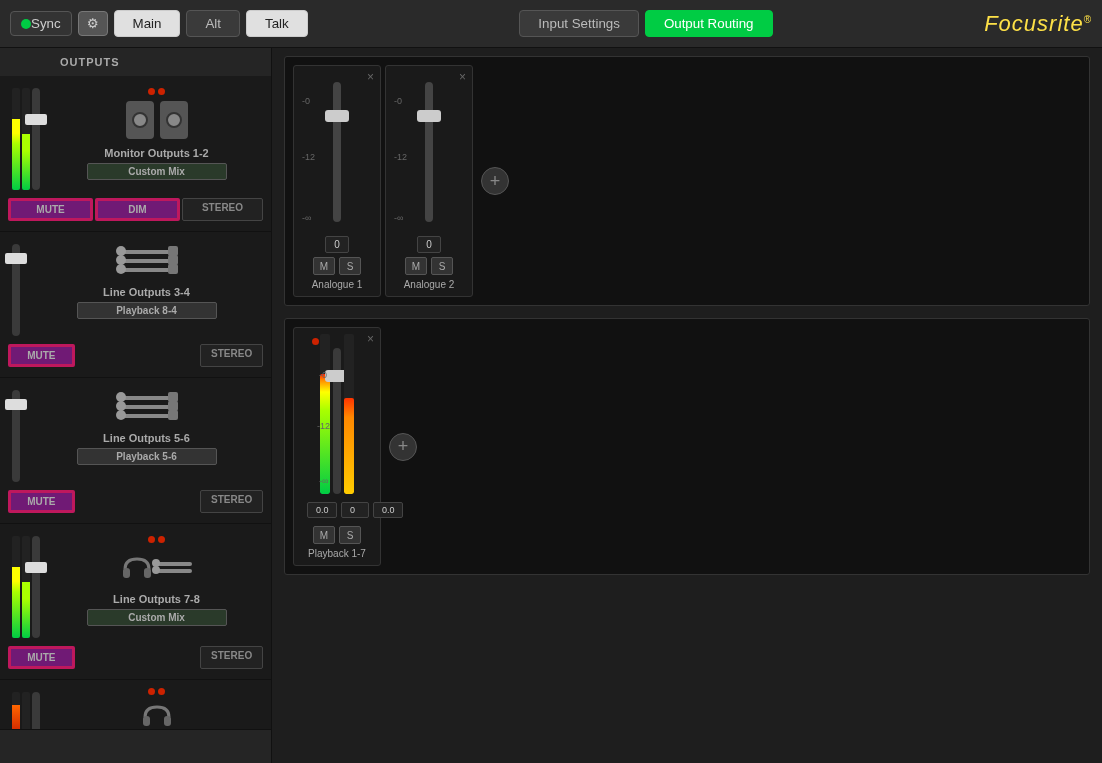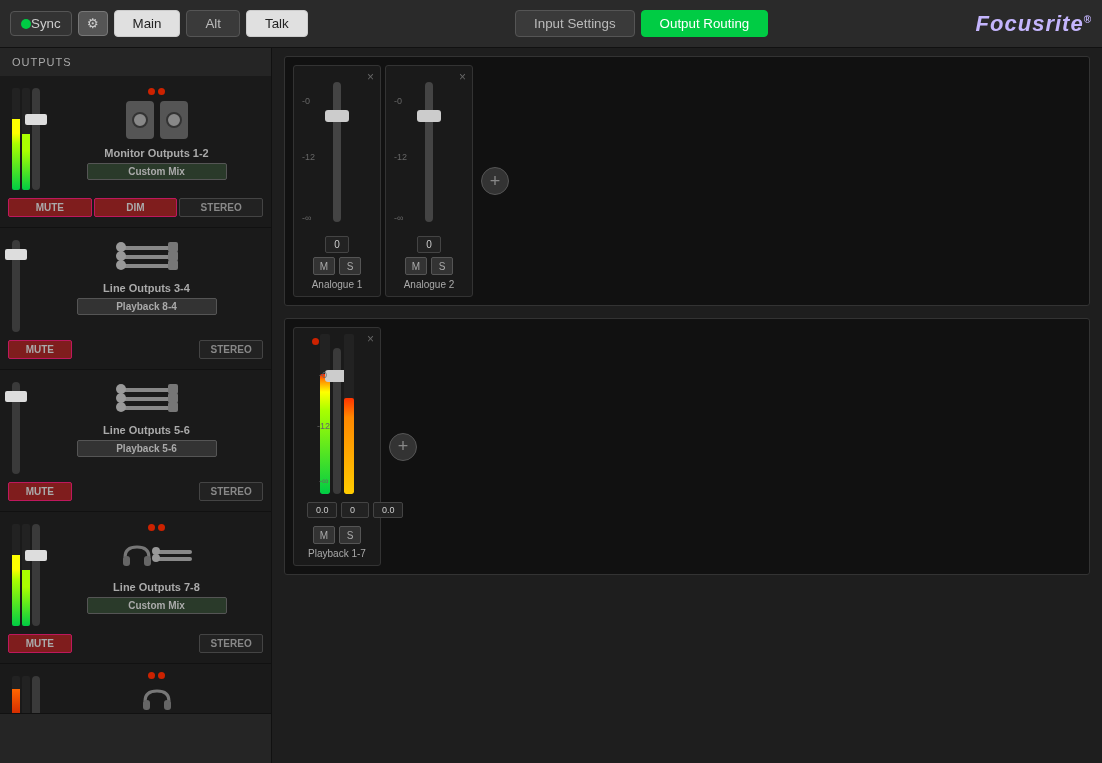--- a/index.html
+++ b/index.html
@@ -62,24 +62,24 @@
       color: #222;
       border-color: #ccc;
     }
     .tab-btn.active-green {
       background: #00cc44;
       color: #fff;
       border-color: #00cc44;
     }
     .tab-spacer { flex: 1; }
     .focusrite-logo {
-      color: #c4b5fd;
+      color: #fde047;
       font-size: 22px;
       font-style: italic;
-      font-weight: bold;
+      font-weight: normal;
       letter-spacing: 1px;
       text-align: right;
     }
     .focusrite-logo sup {
       font-size: 10px;
       font-style: normal;
     }
 
     
     .main-content {
@@ -92,24 +92,25 @@
     .outputs-panel {
       width: 272px;
       background: #252525;
       border-right: 1px solid #111;
       overflow-y: auto;
       overflow-x: hidden;
     }
     .panel-header {
       padding: 8px 12px;
       font-size: 11px;
-      font-weight: normal;
+      font-weight: bold;
       color: #aaa;
       letter-spacing: 1px;
       text-transform: uppercase;
+      margin-left: 48px;
     }
 
     
     .output-card {
       background: #1a1a1a;
       border-bottom: 1px solid #111;
       padding: 8px;
     }
     .output-card-inner {
       display: flex;
@@ -176,22 +177,22 @@
     }
 
     .output-controls {
       display: flex;
       gap: 2px;
       padding: 4px 0 2px 0;
     }
     .ctrl-btn {
       flex: 1;
       padding: 3px 0;
-      background: #7f1d1d;
-      border: 1px solid #be185d;
+      background: #701a75;
+      border: 3px solid #be185d;
       border-radius: 2px;
       color: #aaa;
       font-size: 10px;
       text-align: center;
       cursor: pointer;
       font-weight: bold;
     }
     .ctrl-btn.stereo {
       background: #222;
       border: 1px solid #444;

